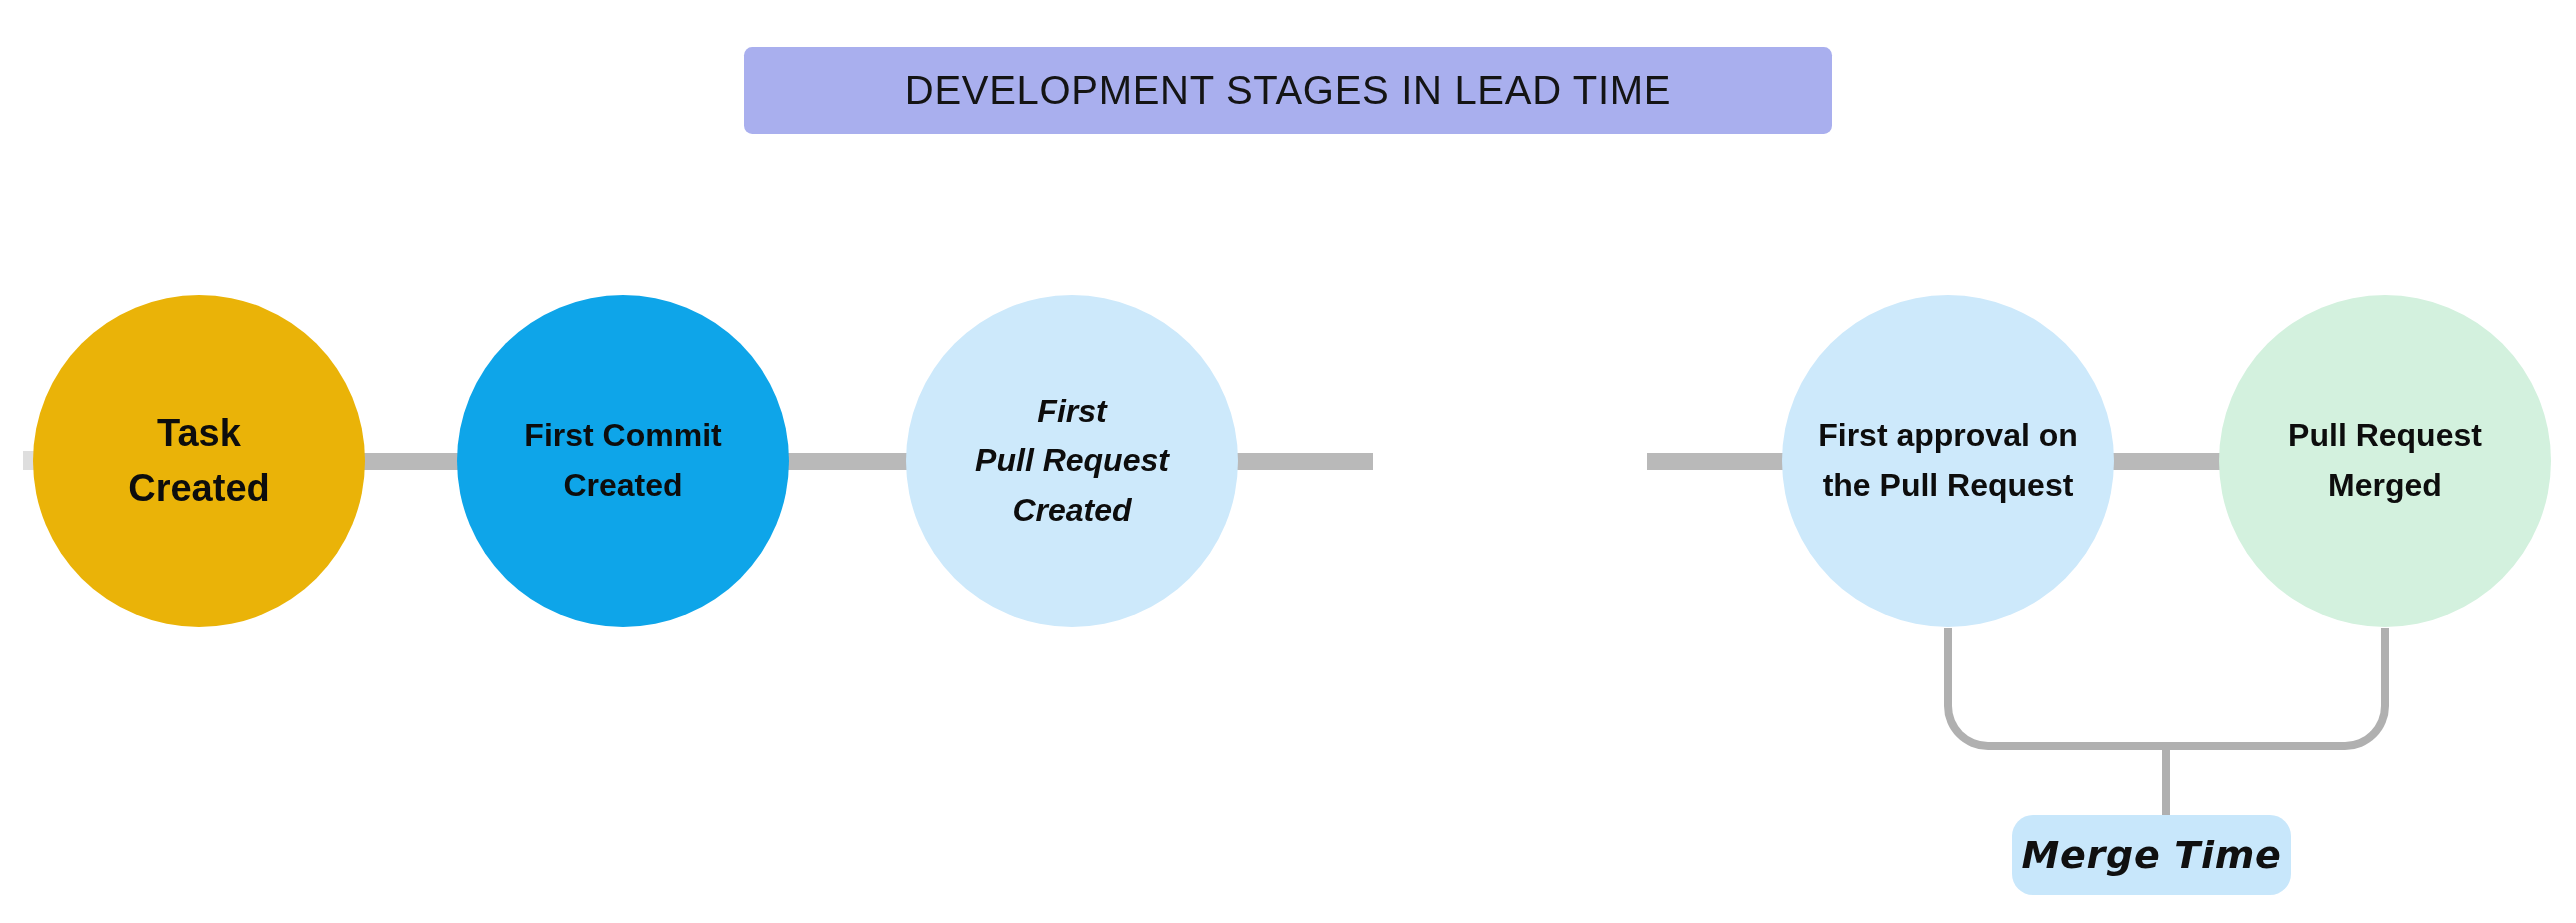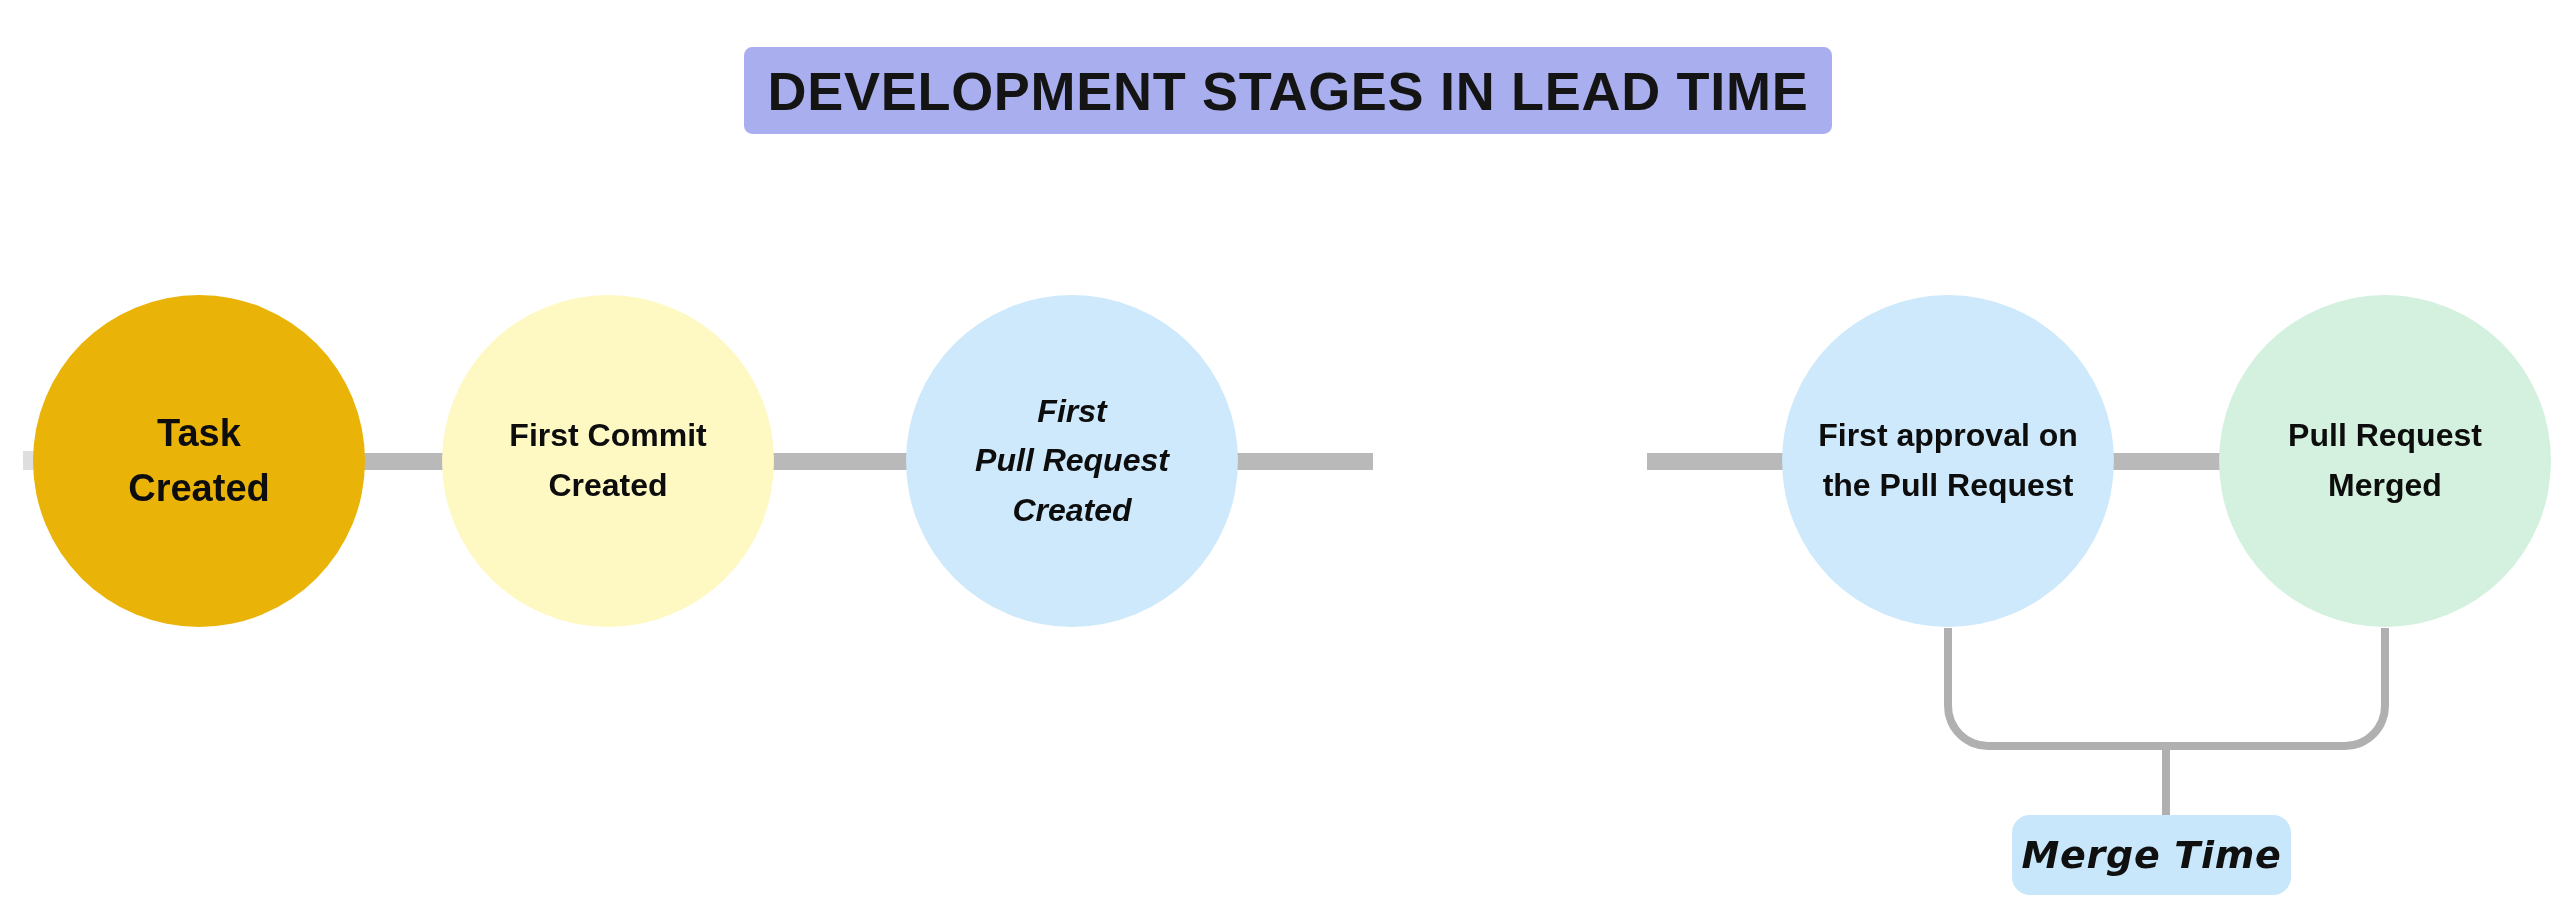--- a/index.html
+++ b/index.html
@@ -25,22 +25,22 @@
     width: 1088px;
     height: 87px;
     background: #a9afee;
     border-radius: 8.2px;
     display: flex;
     align-items: center;
     justify-content: center;
     z-index: 3;
   }
   .title-text {
-    font-size: 54px;
-    font-weight: 700;
+    font-size: 40px;
+    font-weight: 400;
     letter-spacing: 0.7px;
     color: #141414;
     white-space: nowrap;
   }
 
   
   .connector {
     position: absolute;
     top: 453px;
     height: 16.5px;
@@ -147,21 +147,21 @@
   <div class="connector" style="left:773px; width:162px;"></div>
   <div class="connector" style="left:1210px; width:163px;"></div>
   <div class="connector" style="left:1647px; width:163px;"></div>
   <div class="connector" style="left:2086px; width:162px;"></div>
 
   <div class="circle" style="left: 33px; background: #eab308;">
     <span class="circle-label large">Task
 Created</span>
   </div>
 
-  <div class="circle" style="left: 442px; background: #fef9c3;">
+  <div class="circle" style="left: 457px; background: #0ea5e9;">
     <span class="circle-label">First Commit
 Created</span>
   </div>
 
   <div class="circle" style="left: 906px; background: rgb(205, 233, 251); font-style: italic;">
     <span class="circle-label">First
 Pull Request
 Created</span>
   </div>
 
@@ -172,18 +172,18 @@
   </div>
 
   <div class="circle" style="left: 2219px; background: rgb(211, 241, 222);">
     <span class="circle-label">Pull Request
 Merged</span>
   </div>
 
   <div class="bracket"></div>
   <div class="bracket-stem"></div>
 
-  <div class="merge-label" style="background: rgb(200, 231, 251);">
+  <div class="merge-label" style="background: rgb(200, 231, 251); border-radius: 21px;">
     <span class="merge-label-text">Merge Time</span>
   </div>
 
 </div>
 
 
 </body></html>

